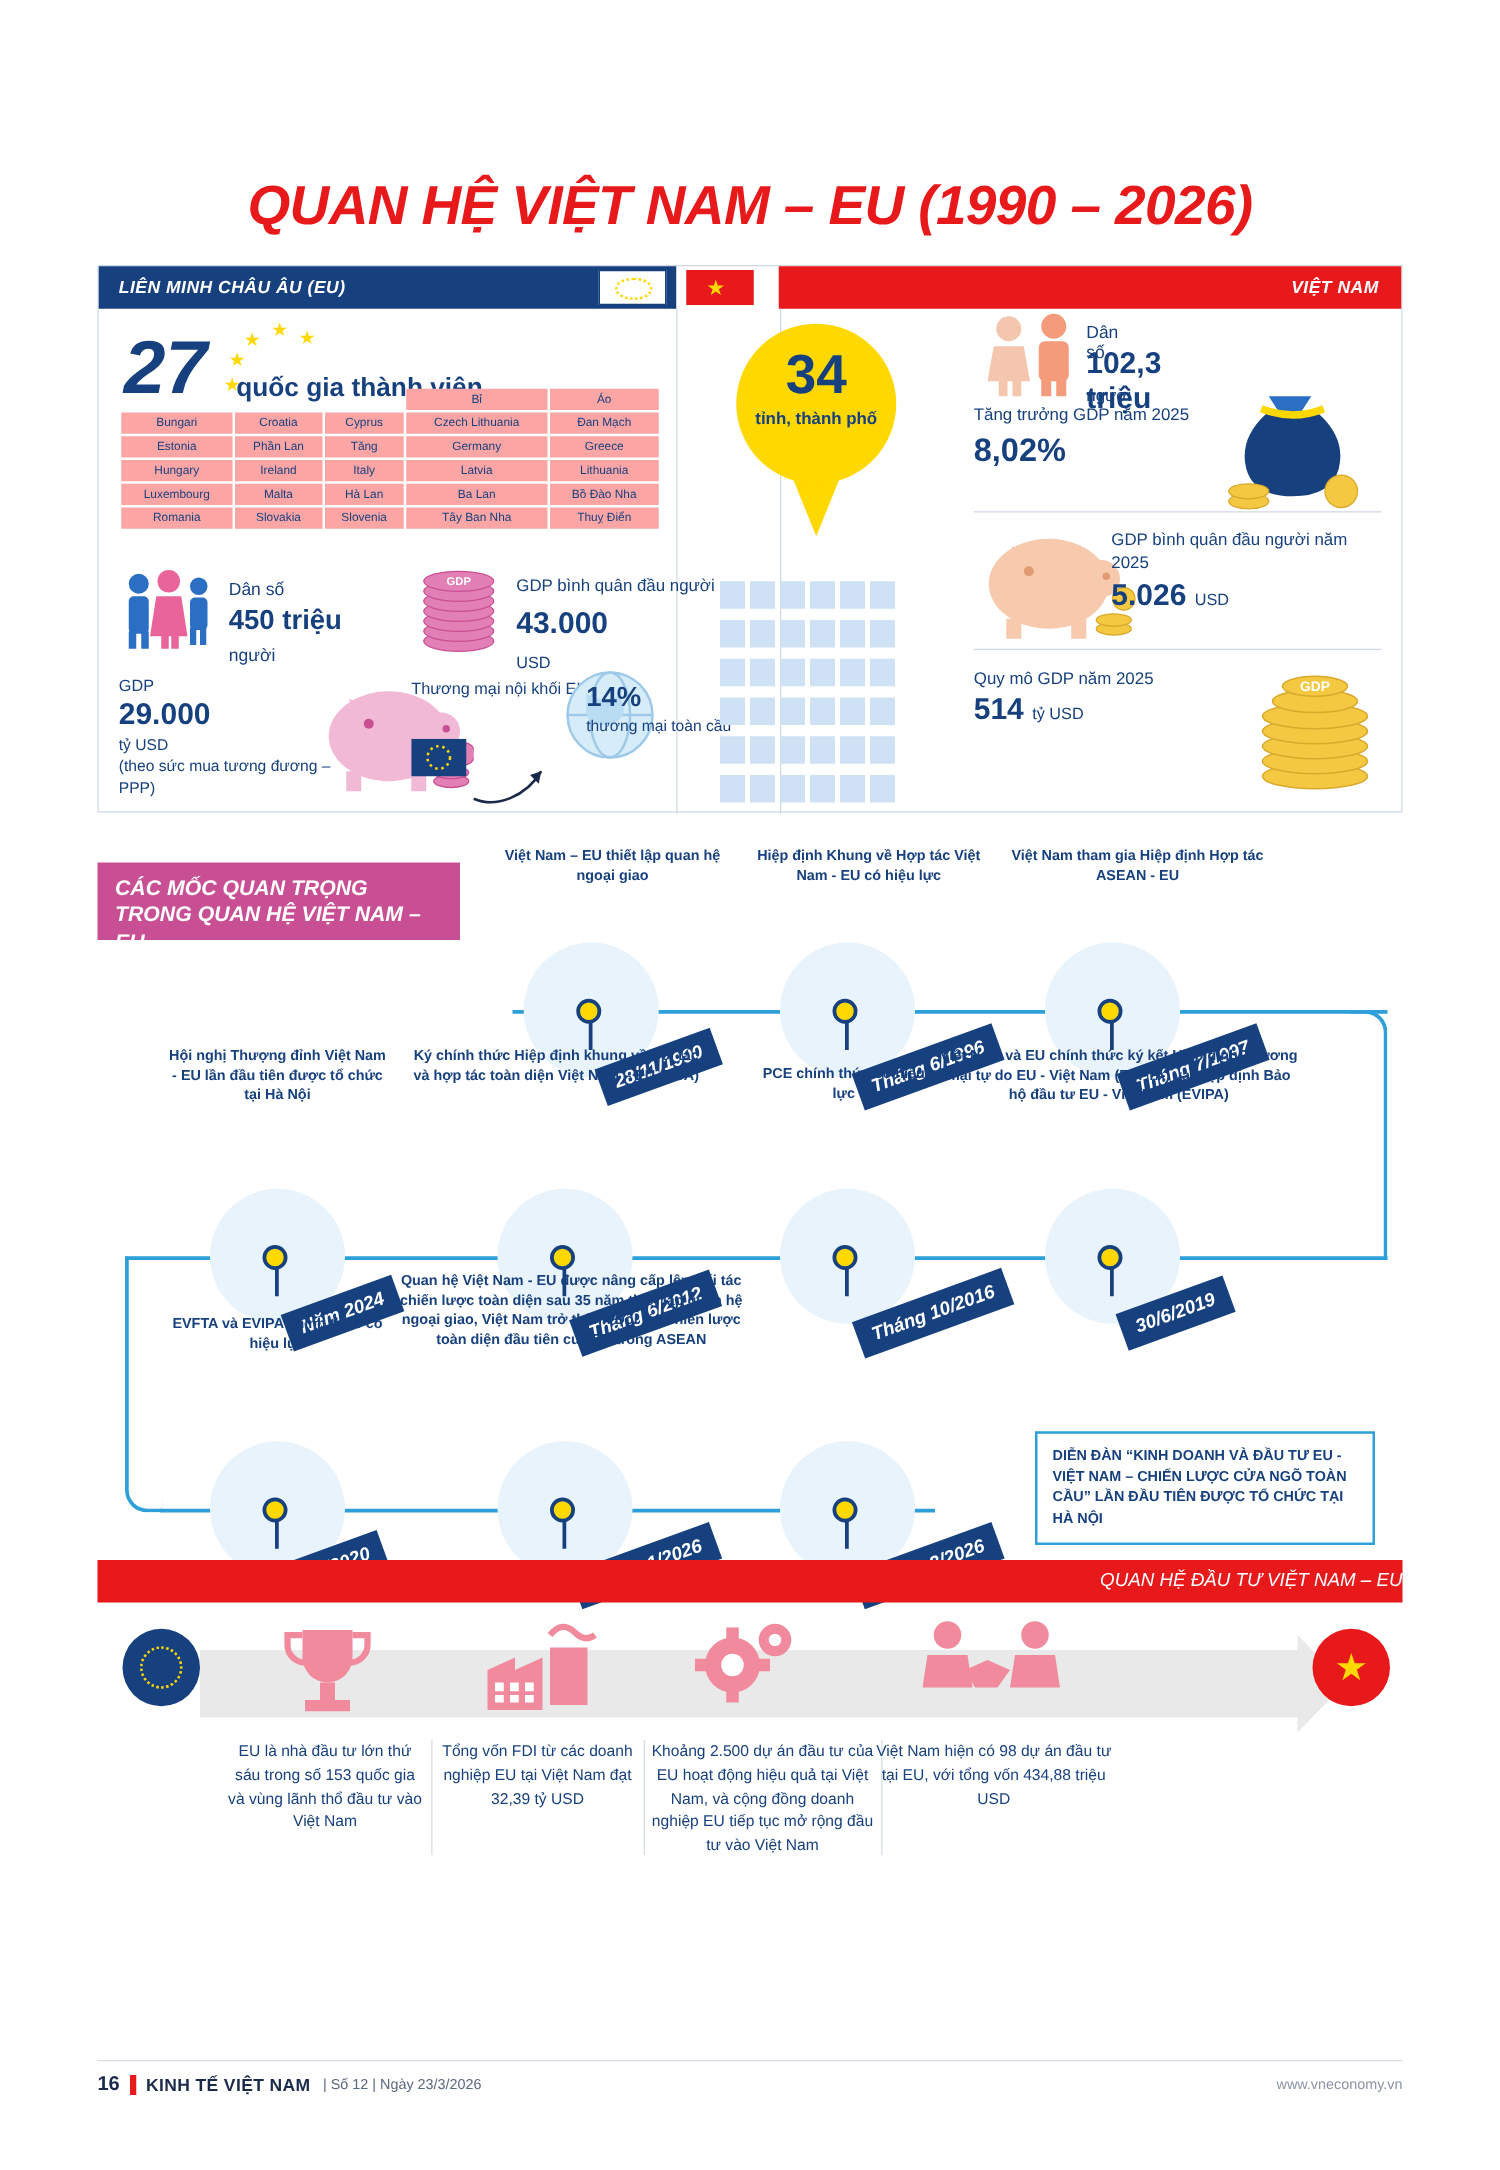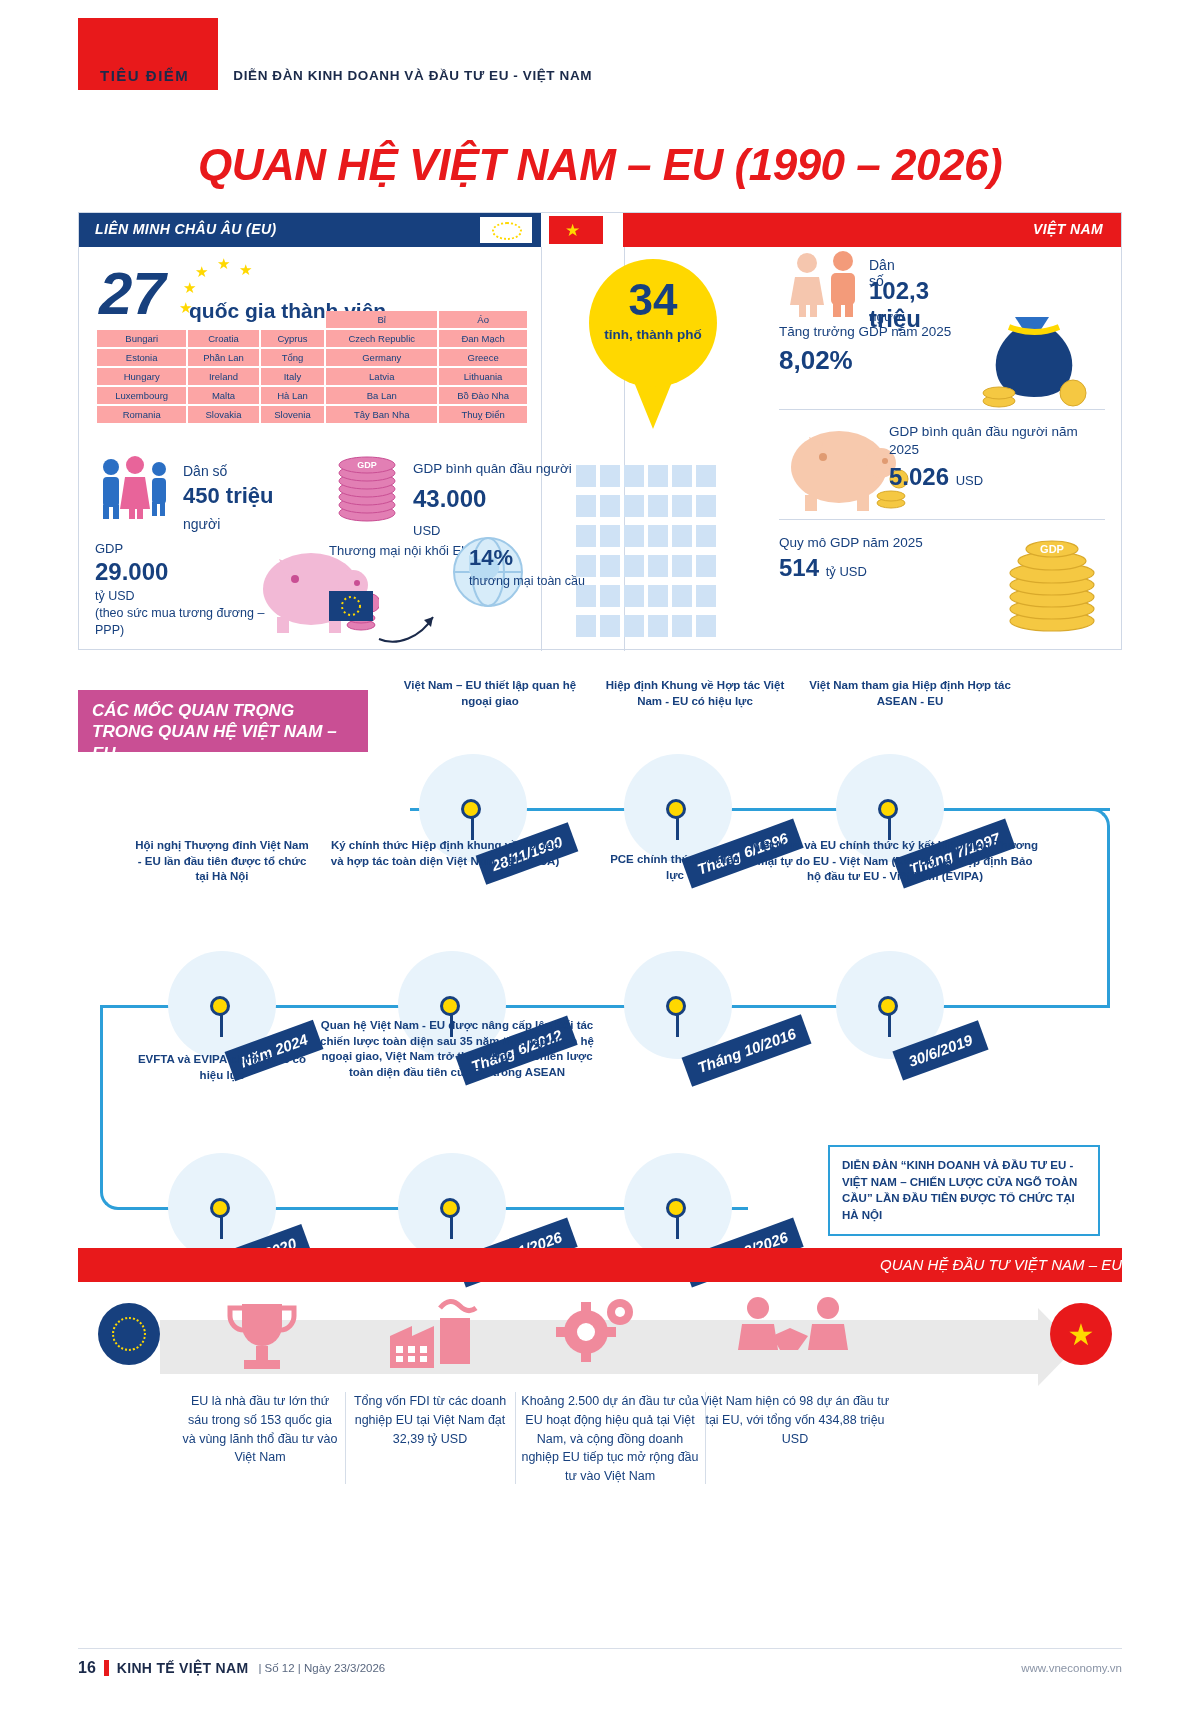--- a/index.html
+++ b/index.html
@@ -135,25 +135,20 @@
   .fmeta { font-size: 11.5px; color: #5a6880; margin-left: 10px; }
   .fsite { margin-left: auto; font-size: 11.5px; color: #8a94a6; }
 
   svg { display: block; }
 </style>
 </head>
 <body>
 
 <div class="page">
 
-  <div class="topbar">
-    <div class="redblock"></div>
-    <div class="topbar-label">TIÊU ĐIỂM</div>
-    <div class="topbar-sub">DIỄN ĐÀN KINH DOANH VÀ ĐẦU TƯ EU - VIỆT NAM</div>
-  </div>
 
   <div class="main-title">QUAN HỆ VIỆT NAM – EU (1990 – 2026)</div>
 
   <div class="panel">
     <div class="panel-head">
       <div class="head-blue">
         <span>LIÊN MINH CHÂU ÂU (EU)</span>
       </div>
       <div class="head-red">
         <span>VIỆT NAM</span>
@@ -184,27 +179,27 @@
             <td class="empty"></td>
             <td class="empty"></td>
             <td class="empty"></td>
             <td>Bỉ</td>
             <td>Áo</td>
           </tr>
           <tr>
             <td>Bungari</td>
             <td>Croatia</td>
             <td>Cyprus</td>
-            <td>Czech Republic</td>
+            <td>Czech Lithuania</td>
             <td>Đan Mạch</td>
           </tr>
           <tr>
             <td>Estonia</td>
             <td>Phần Lan</td>
-            <td>Tổng</td>
+            <td>Tăng</td>
             <td>Germany</td>
             <td>Greece</td>
           </tr>
           <tr>
             <td>Hungary</td>
             <td>Ireland</td>
             <td>Italy</td>
             <td>Latvia</td>
             <td>Lithuania</td>
           </tr>

